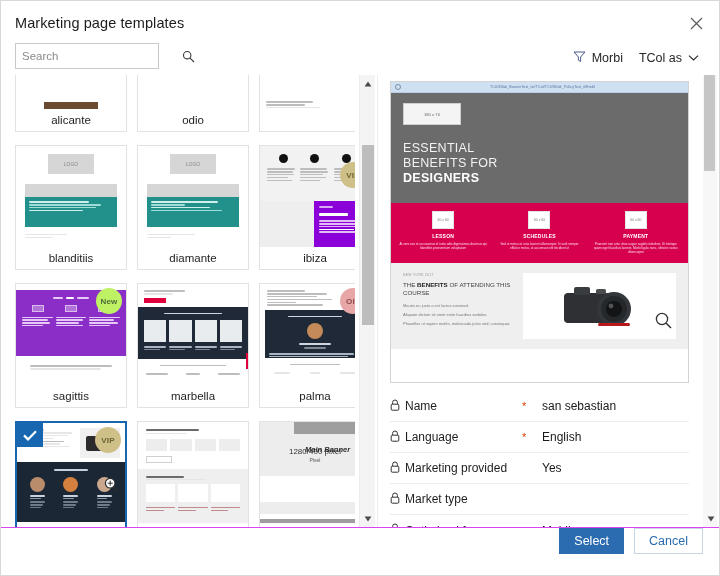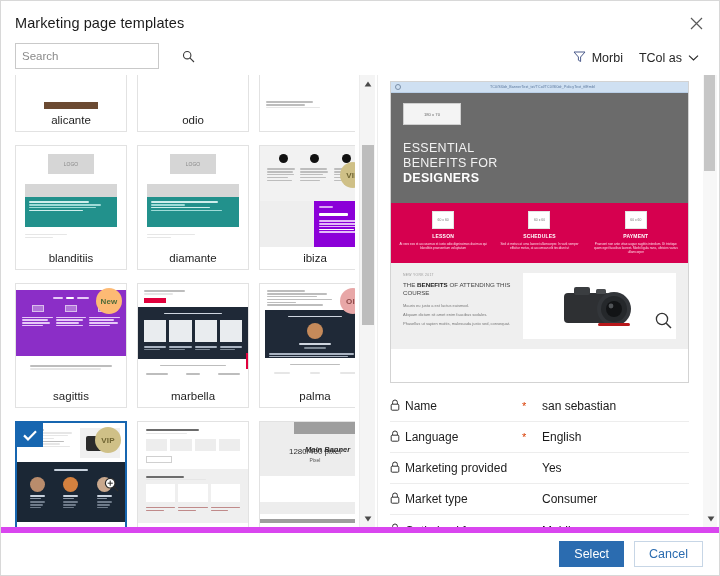--- a/index.html
+++ b/index.html
@@ -120,21 +120,21 @@
     position: relative; z-index: 3;
   }
   .badge {
     position: absolute; z-index: 4;
     width: 26px; height: 26px; border-radius: 50%;
     display: flex; align-items: center; justify-content: center;
     font-size: 8px; font-weight: 700; letter-spacing: .2px;
     right: 4px; top: 4px;
   }
   .badge.vip { background:#cfc087; color:#6e6331; }
-  .badge.new { background:#fdba74; color:#4e6b39; }
+  .badge.new { background:#bef264; color:#4e6b39; }
   .badge.old { background:#e8a7a7; color:#8d4848; }
   .check {
     position: absolute; left: 0; top: 0; z-index: 5;
     width: 26px; height: 24px; background: #1766b0;
     display:flex; align-items:center; justify-content:center;
   }
   .magnify {
     position: absolute; right: 6px; bottom: 26px; z-index: 5;
     color: #333;
   }
@@ -262,22 +262,22 @@
     background:#f7f7f7;
   }
   #det-sb-thumb {
     position:absolute; left:1px; width:11px; top:0; height:96px;
     background:#c6c6c6;
   }
 
   
   #footer {
     flex: 0 0 48px; height:48px;
-    border-top: 6px solid #d946ef;
-    display:flex; align-items:center; justify-content:flex-end;
+    border-top: 1px solid #d946ef;
+    display:flex; justify-content:flex-end;
     gap: 10px; padding: 0 16px;
   }
   .fbtn {
     min-width: 62px; height: 26px; padding: 0 14px;
     font-size: 12.5px; cursor:pointer;
     display:flex; align-items:center; justify-content:center;
     font-family:"Liberation Sans", sans-serif;
   }
   #select-btn { background:#2b6cb0; color:#fff; border:1px solid #2b6cb0; }
   #cancel-btn { background:#fff; color:#2b6cb0; border:1px solid #c7d6e6; }
@@ -838,21 +838,20 @@
             <div class="pname">
               <span>
                 <svg width="10" height="12" viewBox="0 0 10 12">
                     <path d="M2.6 5.2 V3.4 a2.4 2.4 0 0 1 4.8 0 V5.2" stroke="#333" stroke-width="1" fill="none"></path>
                     <rect x="1.2" y="5.2" width="7.6" height="6" rx="1" stroke="#333" stroke-width="1" fill="none"></rect>
                   </svg>
               </span>
               <span>Market type</span>
             </div>
             <div class="preq"></div>
-            <div class="pval">Consumer</div>
           </div>
 
           <div class="prow">
             <div class="pname">
               <span>
                 <svg width="10" height="12" viewBox="0 0 10 12">
                     <path d="M2.6 5.2 V3.4 a2.4 2.4 0 0 1 4.8 0 V5.2" stroke="#333" stroke-width="1" fill="none"></path>
                     <rect x="1.2" y="5.2" width="7.6" height="6" rx="1" stroke="#333" stroke-width="1" fill="none"></rect>
                   </svg>
               </span>

